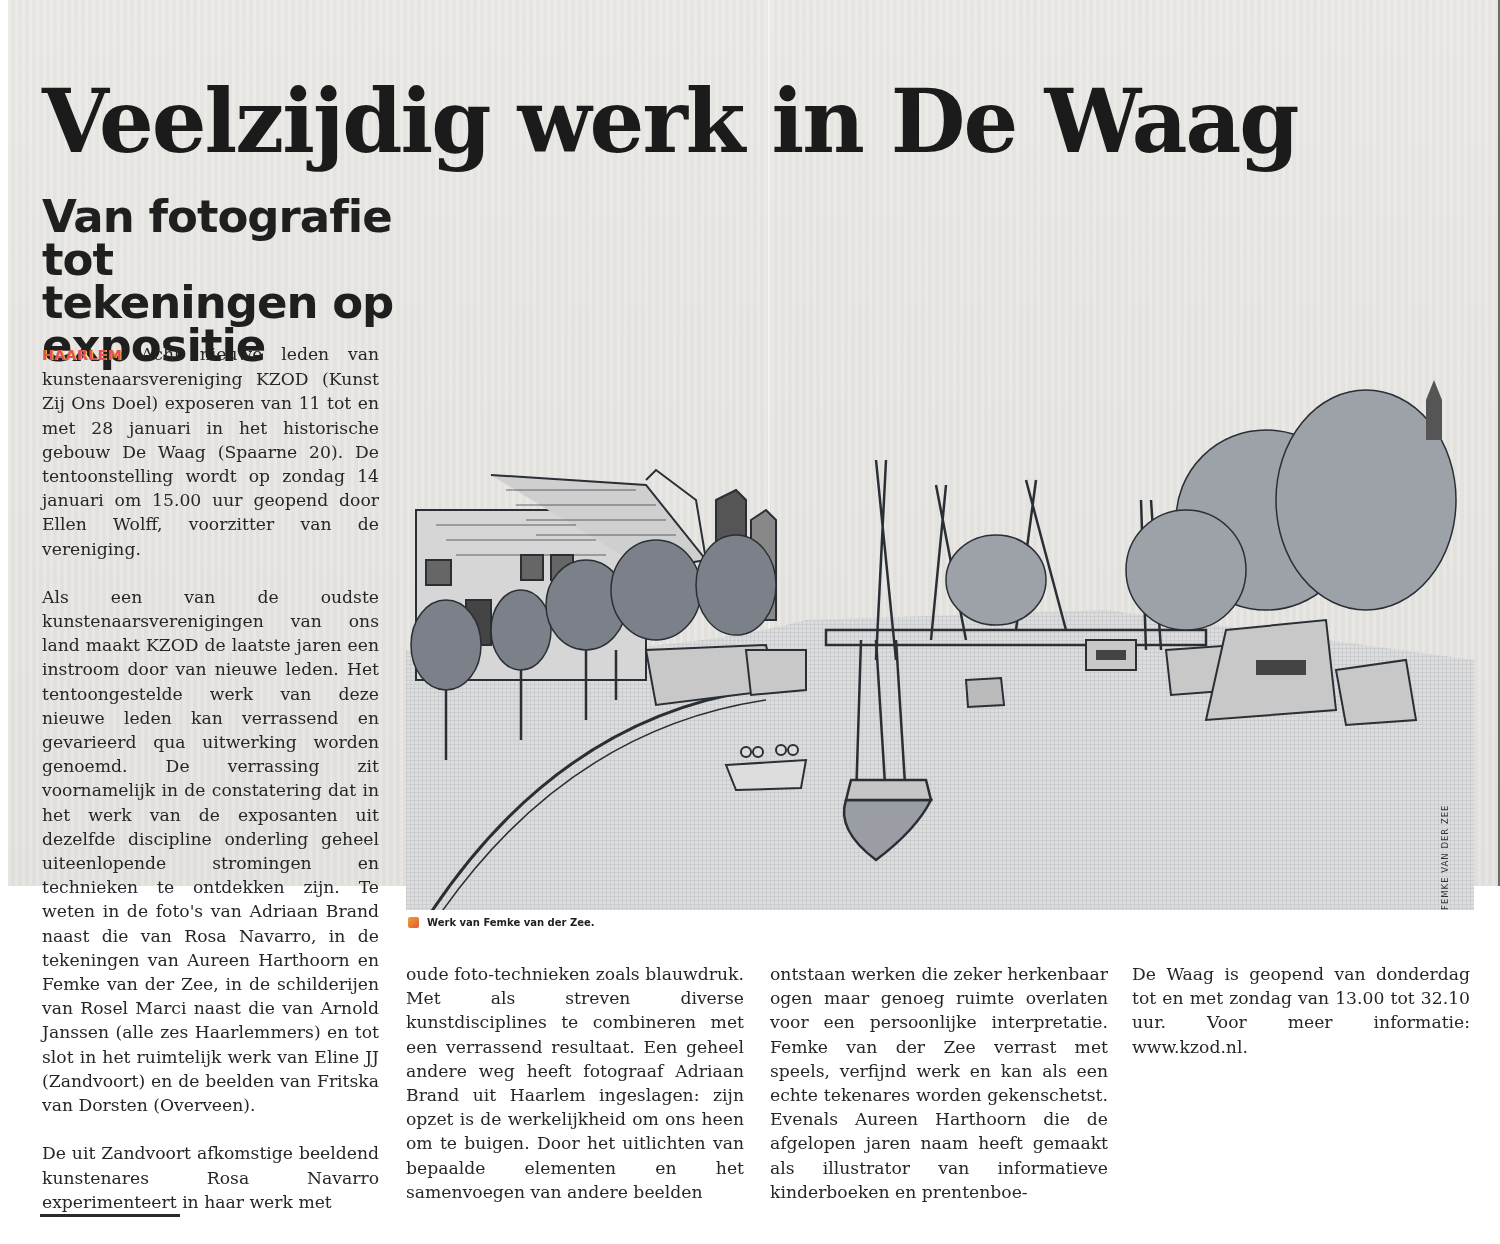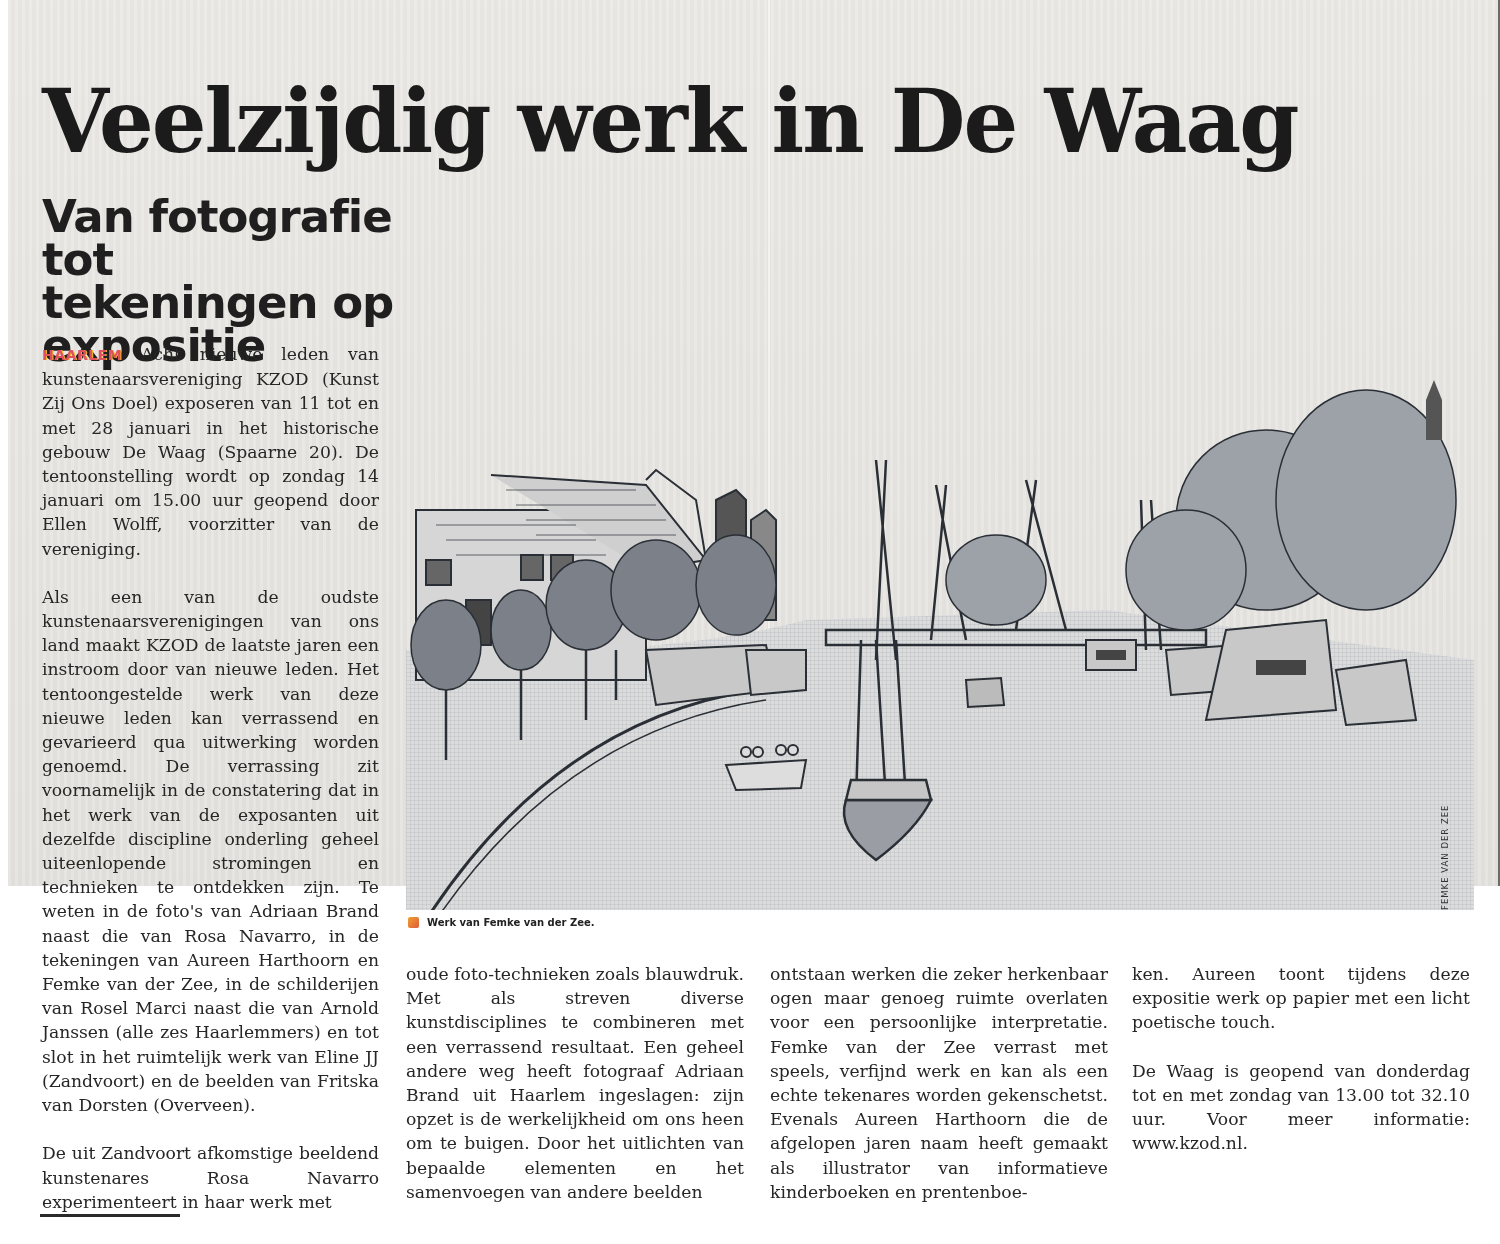--- a/index.html
+++ b/index.html
@@ -182,17 +182,16 @@
     <span>Werk van Femke van der Zee.</span>
   </div>
 
   <div class="col c2">
     <p>oude foto-technieken zoals blauwdruk. Met als streven diverse kunstdisciplines te combineren met een verrassend resultaat. Een geheel andere weg heeft fotograaf Adriaan Brand uit Haarlem ingeslagen: zijn opzet is de werkelijkheid om ons heen om te buigen. Door het uitlichten van bepaalde elementen en het samenvoegen van andere beelden</p>
   </div>
   <div class="col c3">
     <p>ontstaan werken die zeker herkenbaar ogen maar genoeg ruimte overlaten voor een persoonlijke interpretatie. Femke van der Zee verrast met speels, verfijnd werk en kan als een echte tekenares worden gekenschetst. Evenals Aureen Harthoorn die de afgelopen jaren naam heeft gemaakt als illustrator van informatieve kinderboeken en prentenboe-</p>
   </div>
   <div class="col c4">
-    <p>ken. Aureen toont tijdens deze expositie werk op papier met een licht poetische touch.</p>
     <p>De Waag is geopend van donderdag tot en met zondag van 13.00 tot 32.10 uur. Voor meer informatie: www.kzod.nl.</p>
   </div>
 </div>
 <div class="torn"></div>
 
 </body></html>

